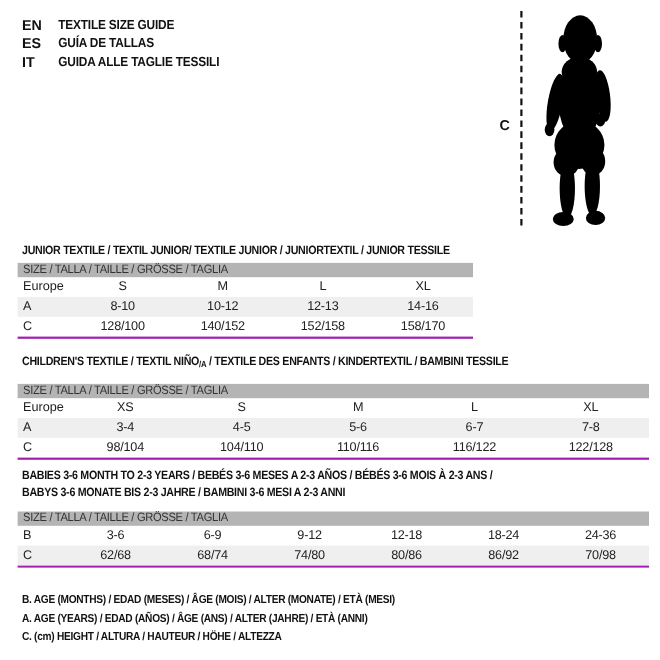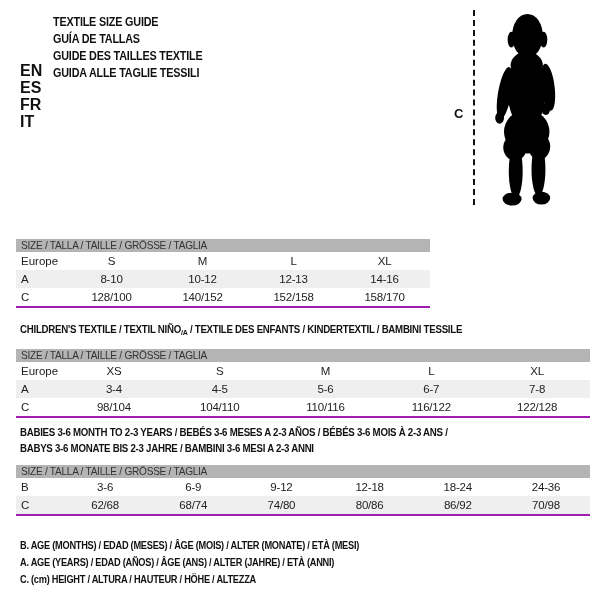--- a/index.html
+++ b/index.html
@@ -3,21 +3,21 @@
 <meta charset="utf-8">
 <style>
   html,body{margin:0;padding:0;background:#fff;}
   .canvas{
     position:relative;width:600px;height:600px;background:#ffffff;overflow:hidden;
     font-family:"Liberation Sans","DejaVu Sans",sans-serif;color:#1a1a1a;
   }
   
   .lang-block{position:absolute;left:20px;top:14px;}
   .lang-row{display:flex;height:17px;line-height:17px;}
-  .lang-code{width:33px;font-size:16px;font-weight:700;color:#111;margin-top:48px;}
+  .lang-code{width:33px;font-size:13px;font-weight:700;color:#111;}
   .lang-label{font-size:12px;font-weight:700;color:#111;white-space:nowrap;
     display:inline-block;transform:scaleX(0.9);transform-origin:0 50%;letter-spacing:-0.2px;}
   
   .measure-line{position:absolute;left:473px;top:10px;height:195px;width:0;border-left:2px dashed #121212;}
   .measure-label{position:absolute;left:454px;top:106px;font-size:13px;font-weight:700;color:#111;}
   .baby-svg{position:absolute;left:482px;top:9px;width:88px;height:198px;}
   
   .tbl-title{position:absolute;left:20px;font-size:11px;font-weight:700;color:#111;white-space:nowrap;line-height:16px;}
   .fit{display:inline-block;transform:scaleX(0.88);transform-origin:0 50%;letter-spacing:-0.3px;white-space:nowrap;}
   .tbl{position:absolute;left:16px;border-bottom:2px solid #a21caf;}
@@ -44,24 +44,20 @@
   <div class="lang-block">
     <div class="lang-row">
       <span class="lang-code">EN</span>
       <span class="lang-label">TEXTILE SIZE GUIDE</span>
     </div>
     <div class="lang-row">
       <span class="lang-code">ES</span>
       <span class="lang-label">GUÍA DE TALLAS</span>
     </div>
     <div class="lang-row">
-      <span class="lang-code">FR</span>
-      <span class="lang-label">GUIDE DES TAILLES TEXTILE</span>
-    </div>
-    <div class="lang-row">
       <span class="lang-code">IT</span>
       <span class="lang-label">GUIDA ALLE TAGLIE TESSILI</span>
     </div>
   </div>
 
   <div class="measure-line"></div>
   <div class="measure-label">C</div>
   <svg class="baby-svg" viewBox="0 0 120 200" preserveAspectRatio="none" fill="#000">
     <ellipse cx="62" cy="27" rx="21" ry="22"></ellipse>
     <ellipse cx="40" cy="31" rx="5" ry="8"></ellipse>
@@ -74,20 +70,23 @@
     <circle cx="87" cy="101" r="6"></circle>
     <ellipse cx="61" cy="124" rx="31" ry="22"></ellipse>
     <ellipse cx="45" cy="140" rx="16" ry="13"></ellipse>
     <ellipse cx="78" cy="139" rx="15" ry="13"></ellipse>
     <ellipse cx="46" cy="164" rx="9.5" ry="27"></ellipse>
     <ellipse cx="77" cy="162" rx="9.5" ry="27"></ellipse>
     <ellipse cx="41" cy="192" rx="13" ry="6.5"></ellipse>
     <ellipse cx="81" cy="191" rx="12" ry="6.5"></ellipse>
   </svg>
 
+  <div class="tbl-title" style="top:220px;">
+    <span class="fit">JUNIOR TEXTILE / TEXTIL JUNIOR/ TEXTILE JUNIOR / JUNIORTEXTIL / JUNIOR TESSILE</span>
+  </div>
   <div class="tbl t1 w1" style="top:239px;">
     <div class="bar" style="background: rgb(180, 180, 180);">
       <span class="fit">SIZE / TALLA / TAILLE / GRÖSSE / TAGLIA</span>
     </div>
     <div class="trow">
       <span class="rlabel">Europe</span>
       <span class="cell">S</span>
       <span class="cell">M</span>
       <span class="cell">L</span>
       <span class="cell">XL</span>

